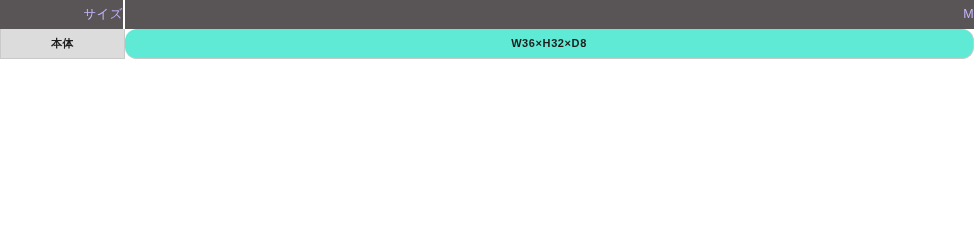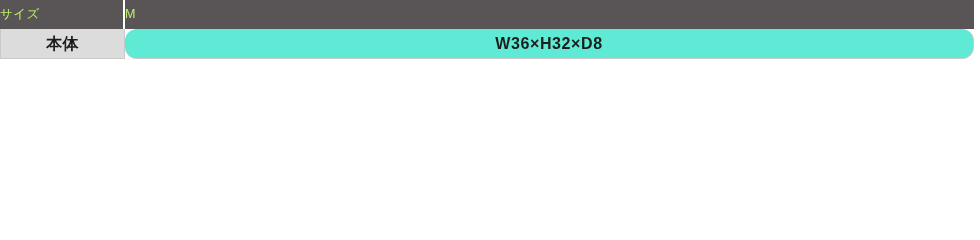--- a/index.html
+++ b/index.html
@@ -33,42 +33,42 @@
 
   
   col.col-label { width: 125px; }
   col.col-value { width: 849px; }
 
   
   tr.header-row th {
     height: 29px;
     padding: 0;
     background: #595456;
-    color: #bef264;
+    color: #c4b5fd;
     font-size: 12.5px;
     font-weight: 400;
-    text-align: left;
+    text-align: right;
     vertical-align: middle;
     letter-spacing: 0.4px;
     line-height: 29px;
   }
   tr.header-row th.th-label {
     border-right: 2px solid #ffffff;
   }
   tr.header-row th.th-value {
     font-size: 12.5px;
   }
 
   
   tbody td {
     height: 29px;
     padding: 0;
     vertical-align: middle;
     text-align: center;
-    font-size: 16px;
+    font-size: 11px;
     color: #1d1d1d;
     border-bottom: 1px solid #c9c9c9;
     line-height: 29px;
   }
   tbody td.cell-label {
     background: #dddcdc;
     font-weight: 700;
     border-right: 1px solid #c9c9c9;
     border-left: 1px solid #c9c9c9;
     letter-spacing: 0.3px;

